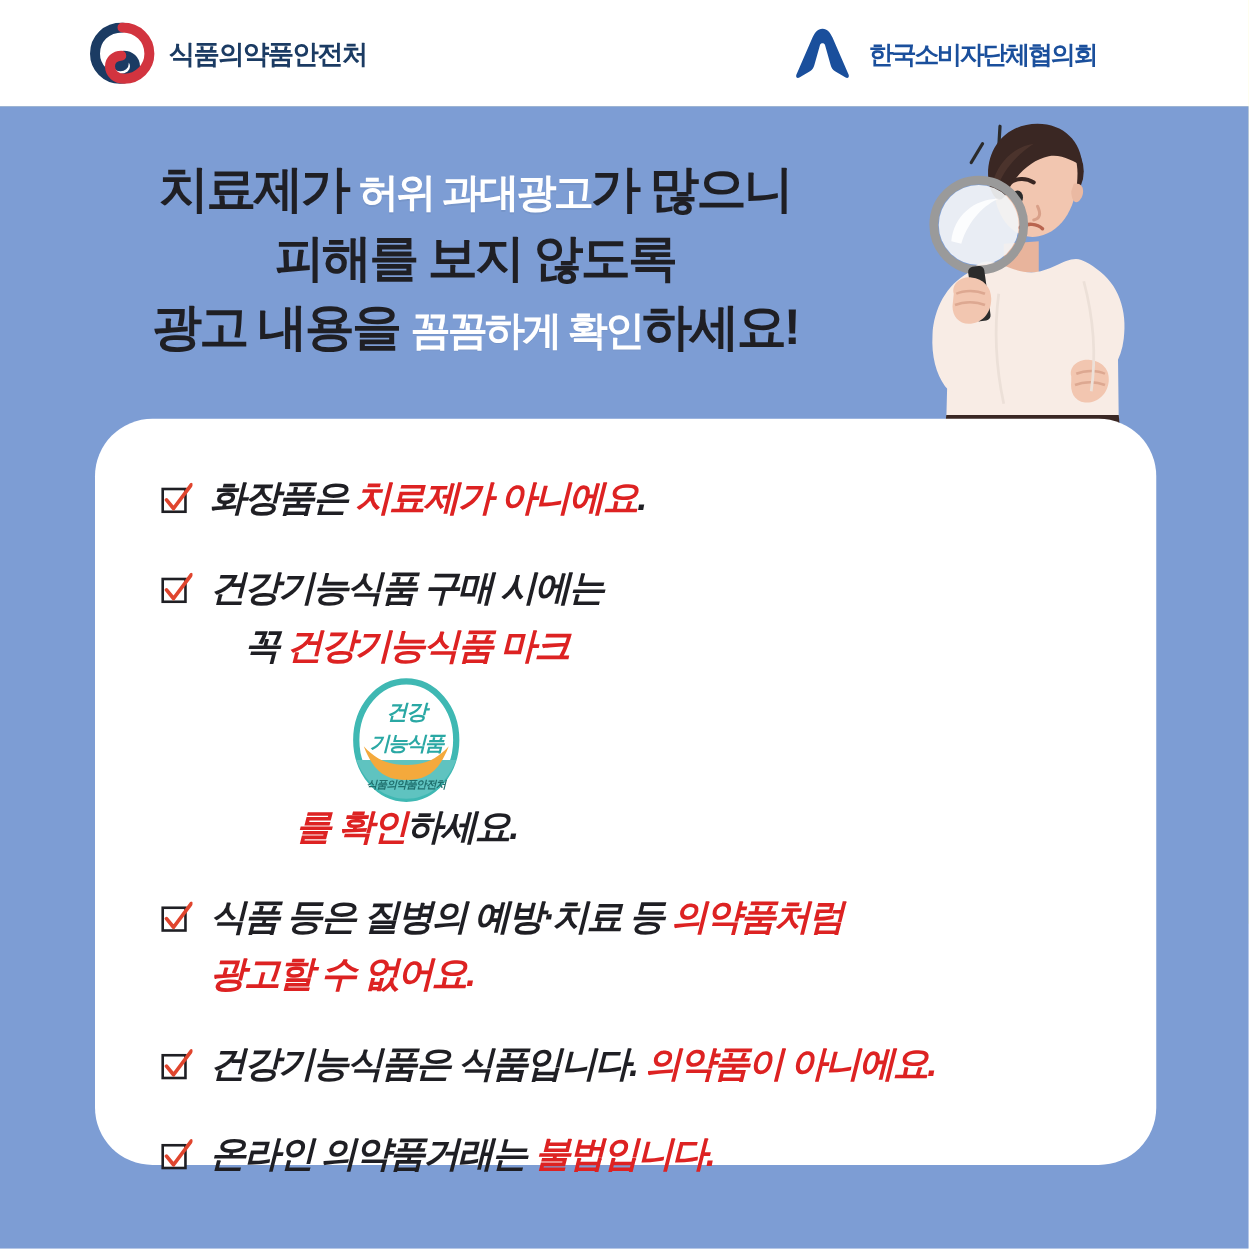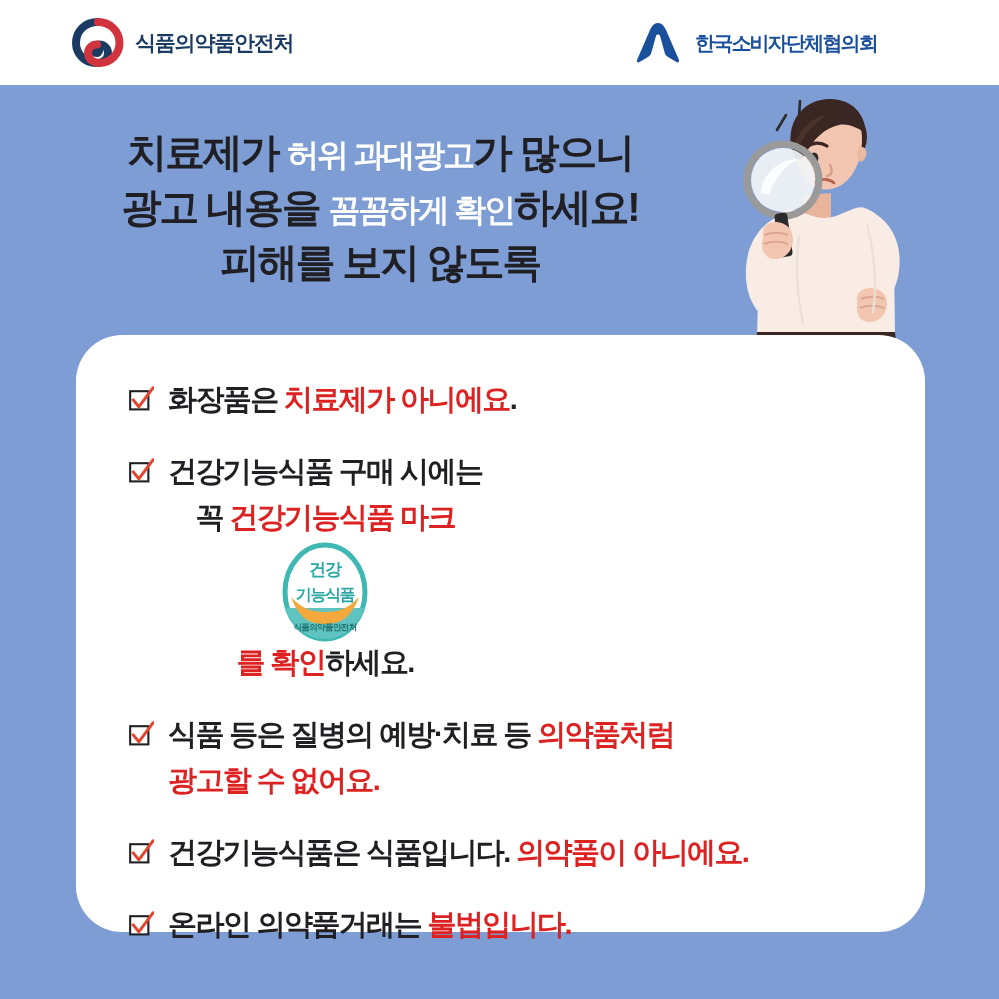--- a/index.html
+++ b/index.html
@@ -84,20 +84,21 @@
     left:76px; top:250px;
     width:849px; height:597px;
     background:#ffffff;
     border-radius:46px;
   }
 
   .check-list {
     position:absolute;
     left:52px; top:42px;
     right:46px;
+    font-style:italic;
   }
 
   .item {
     display:flex;
     align-items:flex-start;
     margin-bottom:26px;
   }
   .item:last-child { margin-bottom:0; }
 
   .checkbox-icon {
@@ -162,22 +163,22 @@
       </span>
       <span class="logo-text kncco">한국소비자단체협의회</span>
     </div>
 
   </div>
 
   <div class="blue-body">
 
     <div class="headline">
       <span class="ln"><span>치료제가 </span><span class="hl">허위 과대광고</span><span>가 많으니</span></span>
+      <span class="ln">피해를 보지 않도록</span>
       <span class="ln"><span>광고 내용을 </span><span class="hl">꼼꼼하게 확인</span><span>하세요!</span></span>
-      <span class="ln">피해를 보지 않도록</span>
     </div>
 
     <div class="illustration">
       <svg viewBox="0 0 300 270" width="300" height="270" aria-hidden="true">
 
         <g stroke="#2b2b2b" stroke-width="2.6" stroke-linecap="round">
           <line x1="78" y1="45" x2="87" y2="30"></line>
           <line x1="100" y1="33" x2="101" y2="16"></line>
           <line x1="122" y1="36" x2="131" y2="21"></line>
         </g>

